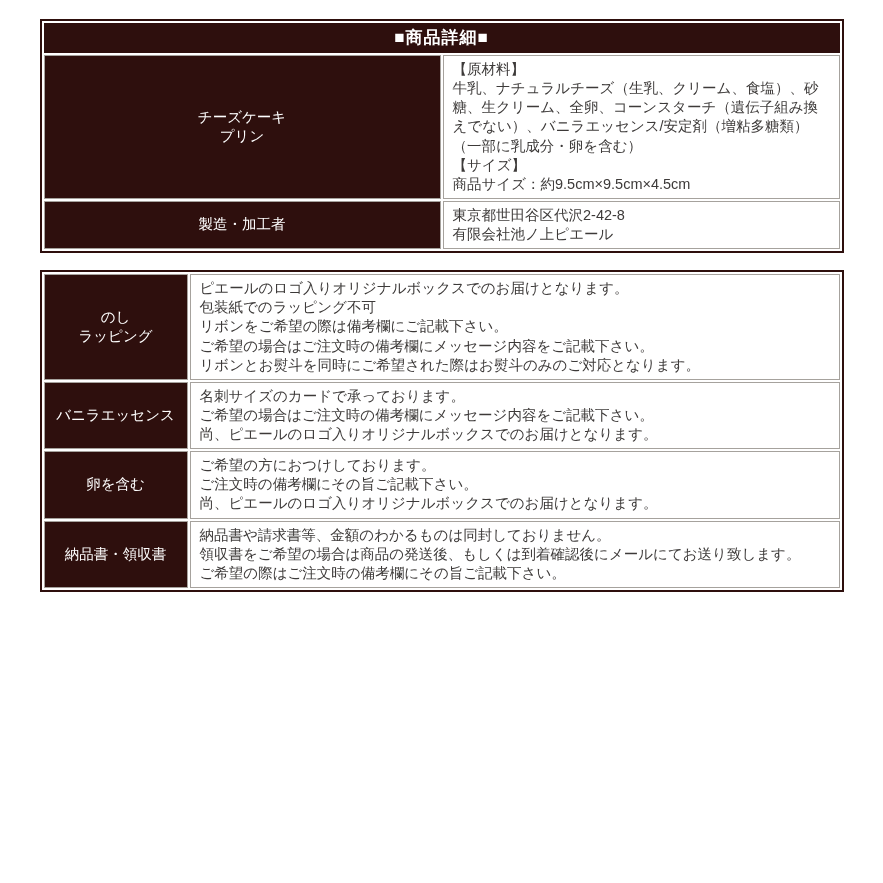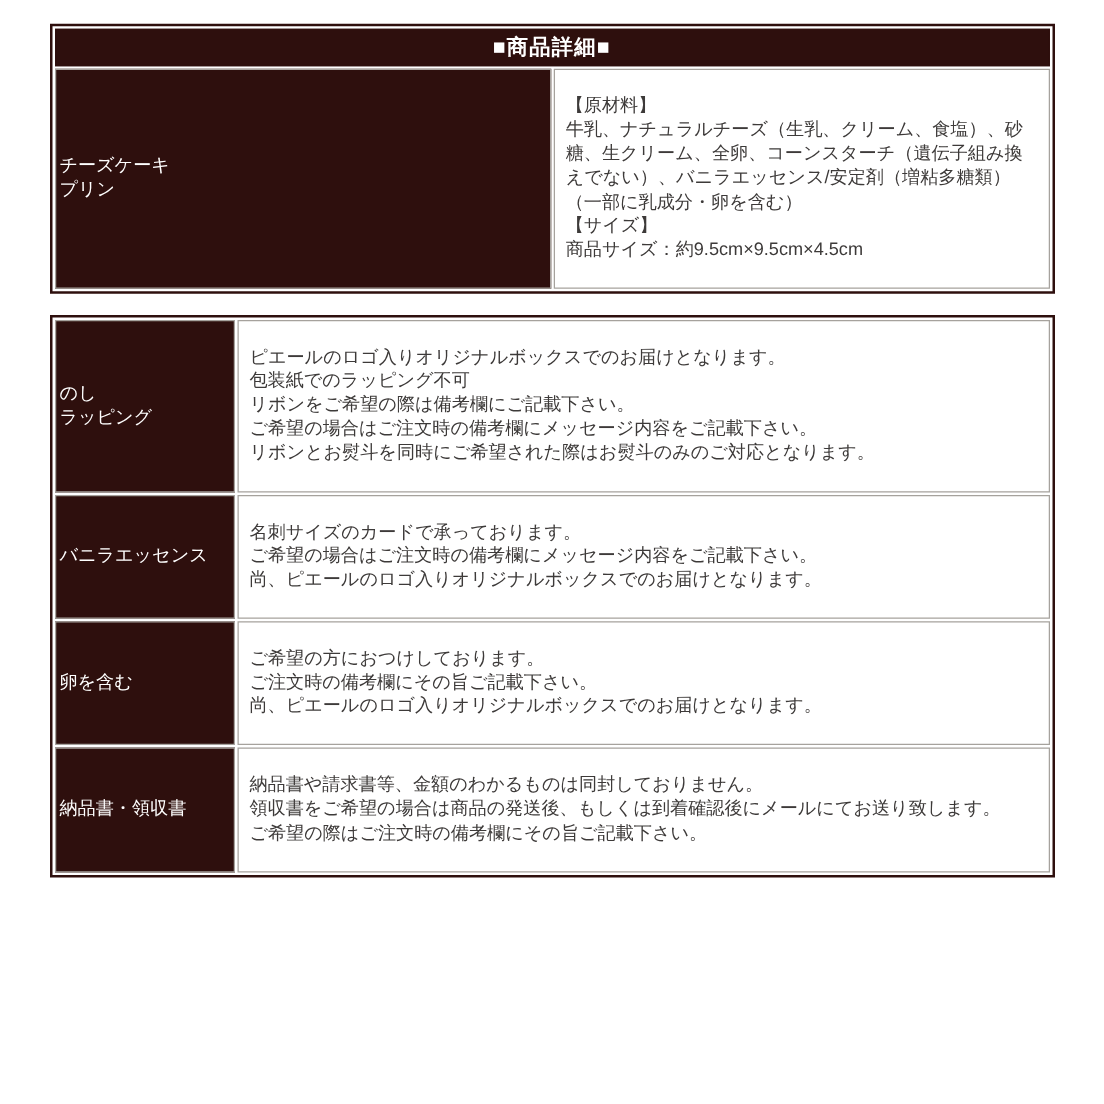--- a/index.html
+++ b/index.html
@@ -34,33 +34,33 @@
     padding: 2px 0 3px 0;
     border: 1px solid #2e0f0d;
     letter-spacing: 1px;
   }
   th.row-label {
     background: #2e0f0d;
     color: #ffffff;
     font-size: 14.5px;
     font-weight: normal;
     width: 144px;
-    text-align: left;
+    text-align: center;
     vertical-align: middle;
     border: 1px solid #a6a29d;
     padding: 4px 3px;
     white-space: pre-line;
     line-height: 1.32;
   }
   td.row-value {
     background: #ffffff;
     color: #3d3a39;
     font-size: 14.5px;
     border: 1px solid #a6a29d;
-    padding: 20px 9px;
+    padding: 4px 9px;
     vertical-align: middle;
     white-space: pre-line;
     line-height: 1.32;
     word-break: break-word;
   }
 </style>
 </head>
 <body>
 
 <div class="page">
@@ -70,20 +70,25 @@
         <tr>
       <th class="table-title" colspan="2">■商品詳細■</th>
     </tr>
     <tr>
       <th class="row-label">チーズケーキ
 プリン</th>
       <td class="row-value">【原材料】
 牛乳、ナチュラルチーズ（生乳、クリーム、食塩）、砂糖、生クリーム、全卵、コーンスターチ（遺伝子組み換えでない）、バニラエッセンス/安定剤（増粘多糖類）（一部に乳成分・卵を含む）
 【サイズ】
 商品サイズ：約9.5cm×9.5cm×4.5cm</td>
+    </tr>
+    <tr>
+      <th class="row-label">製造・加工者</th>
+      <td class="row-value">東京都世田谷区代沢2-42-8
+有限会社池ノ上ピエール</td>
     </tr>
   </tbody>
     </table>
 
   <table class="info-table">
     <tbody>
     <tr>
       <th class="row-label">のし
 ラッピング</th>
       <td class="row-value">ピエールのロゴ入りオリジナルボックスでのお届けとなります。

